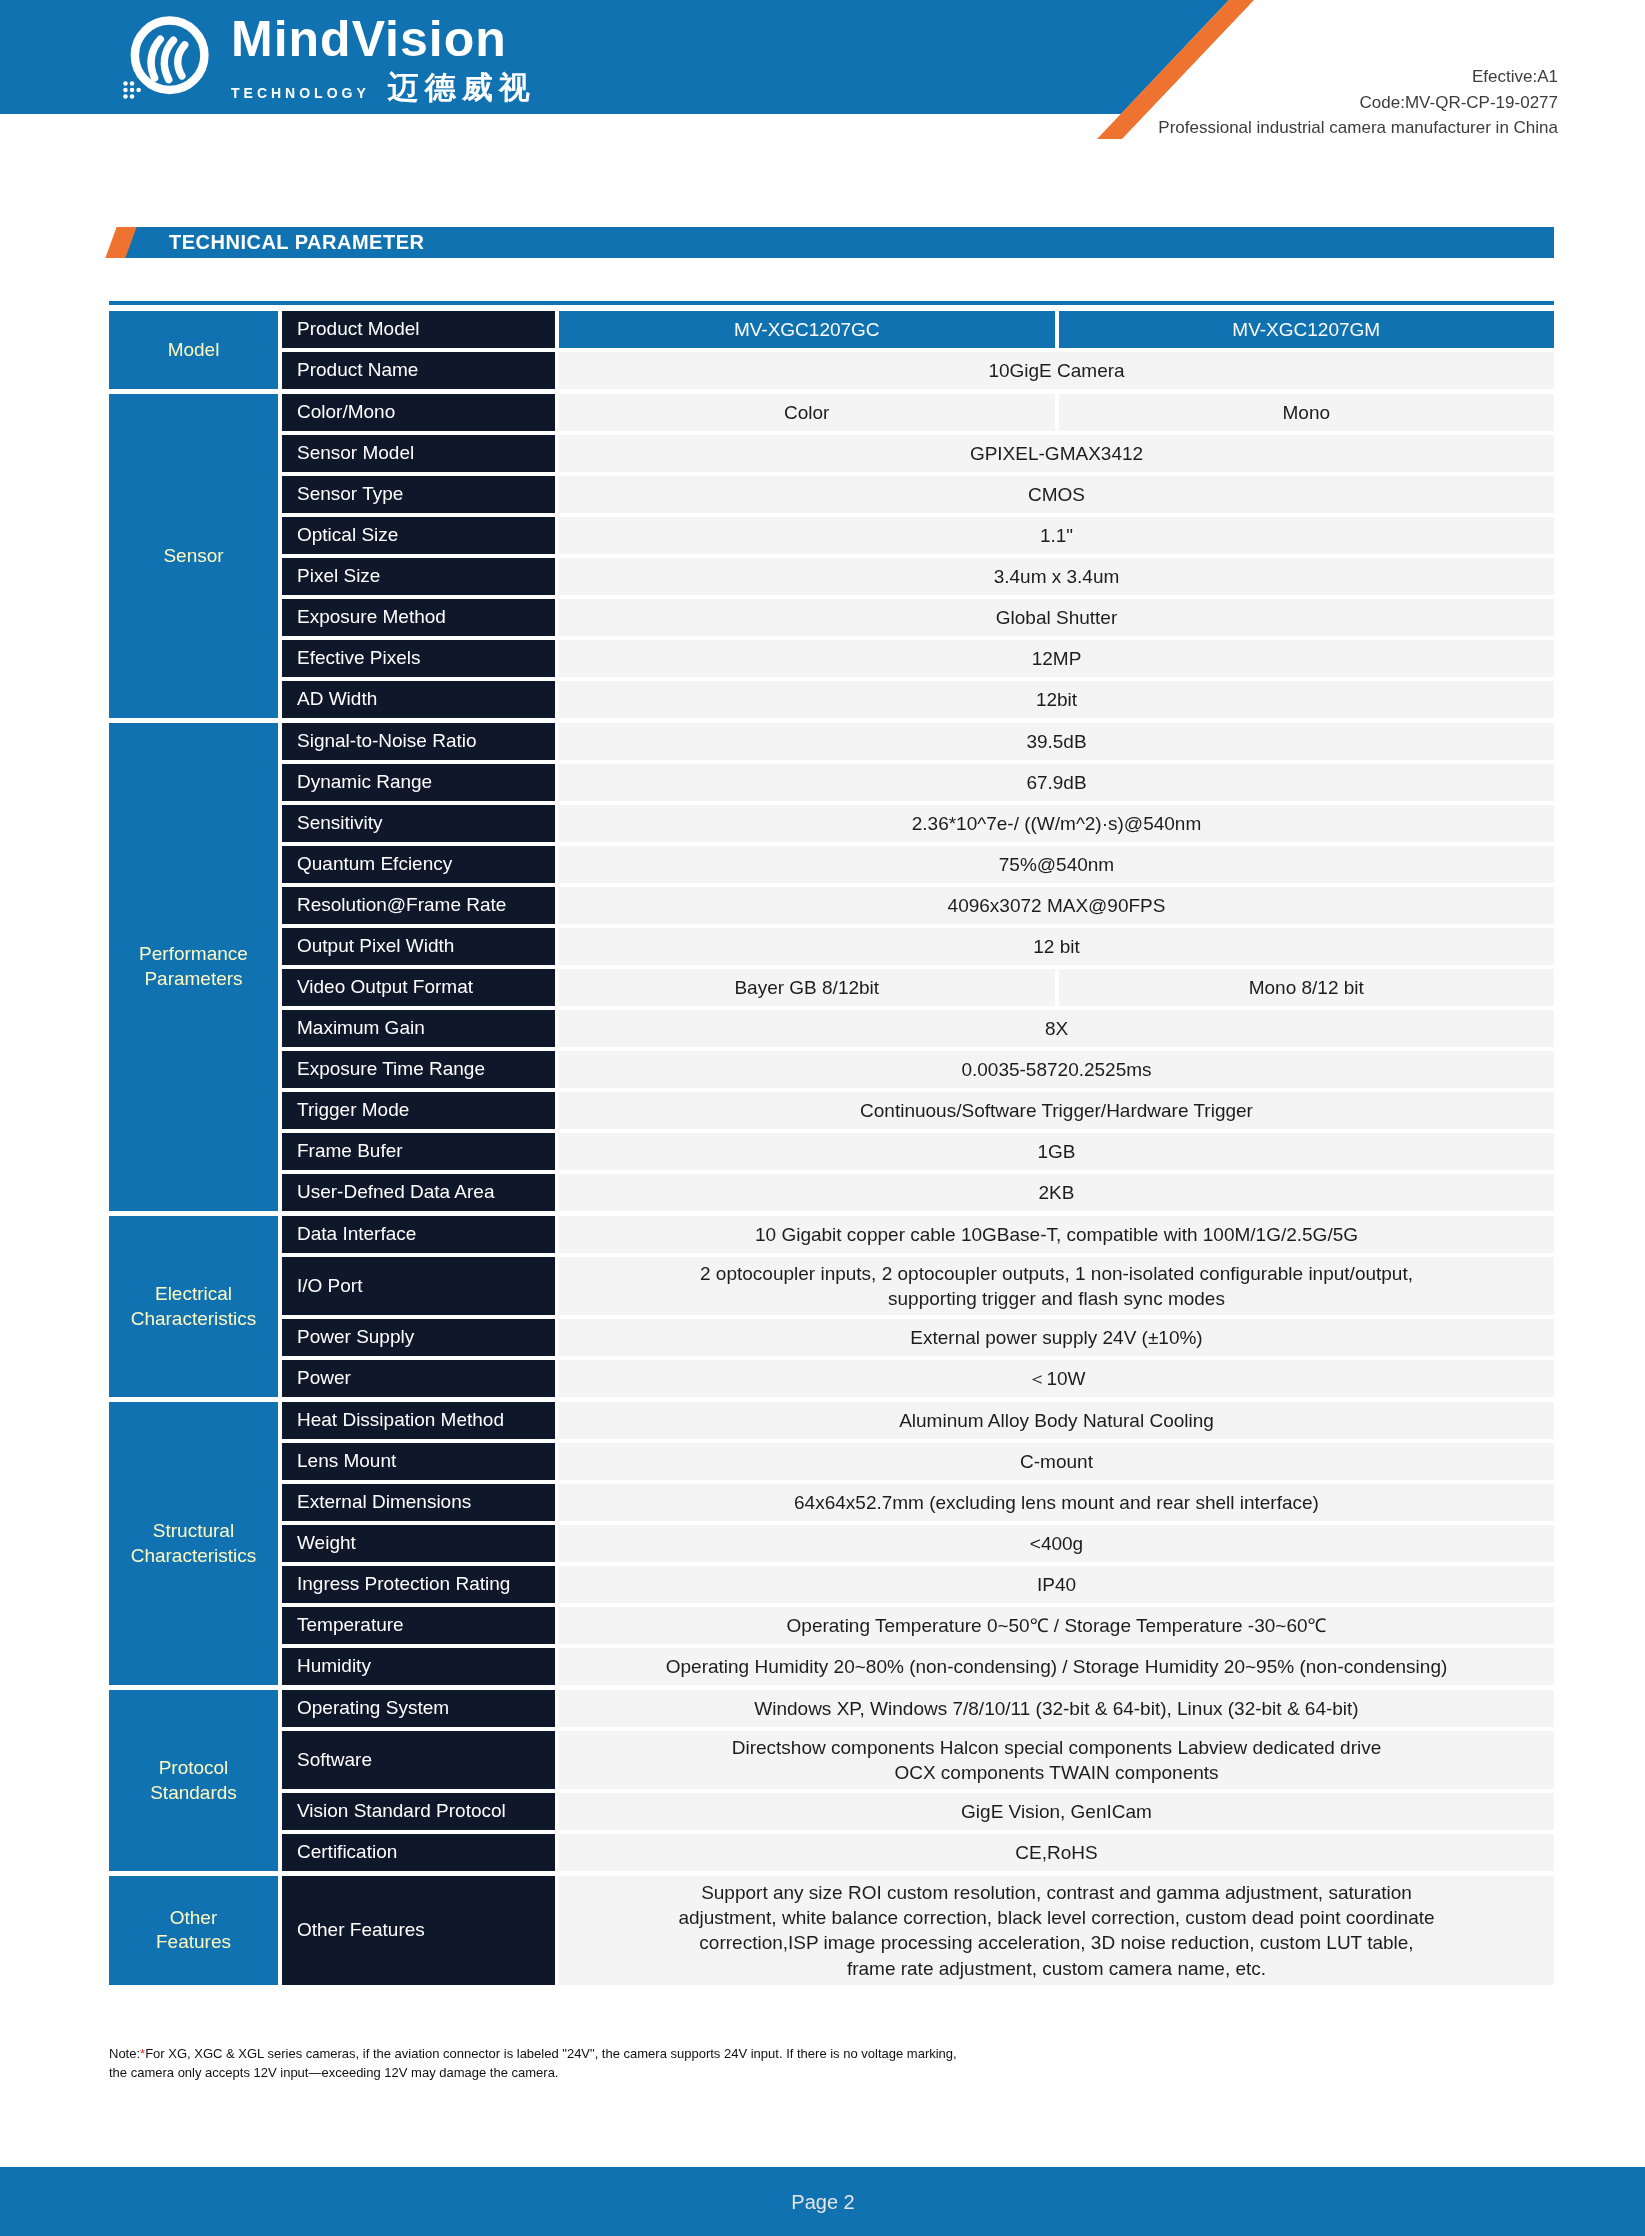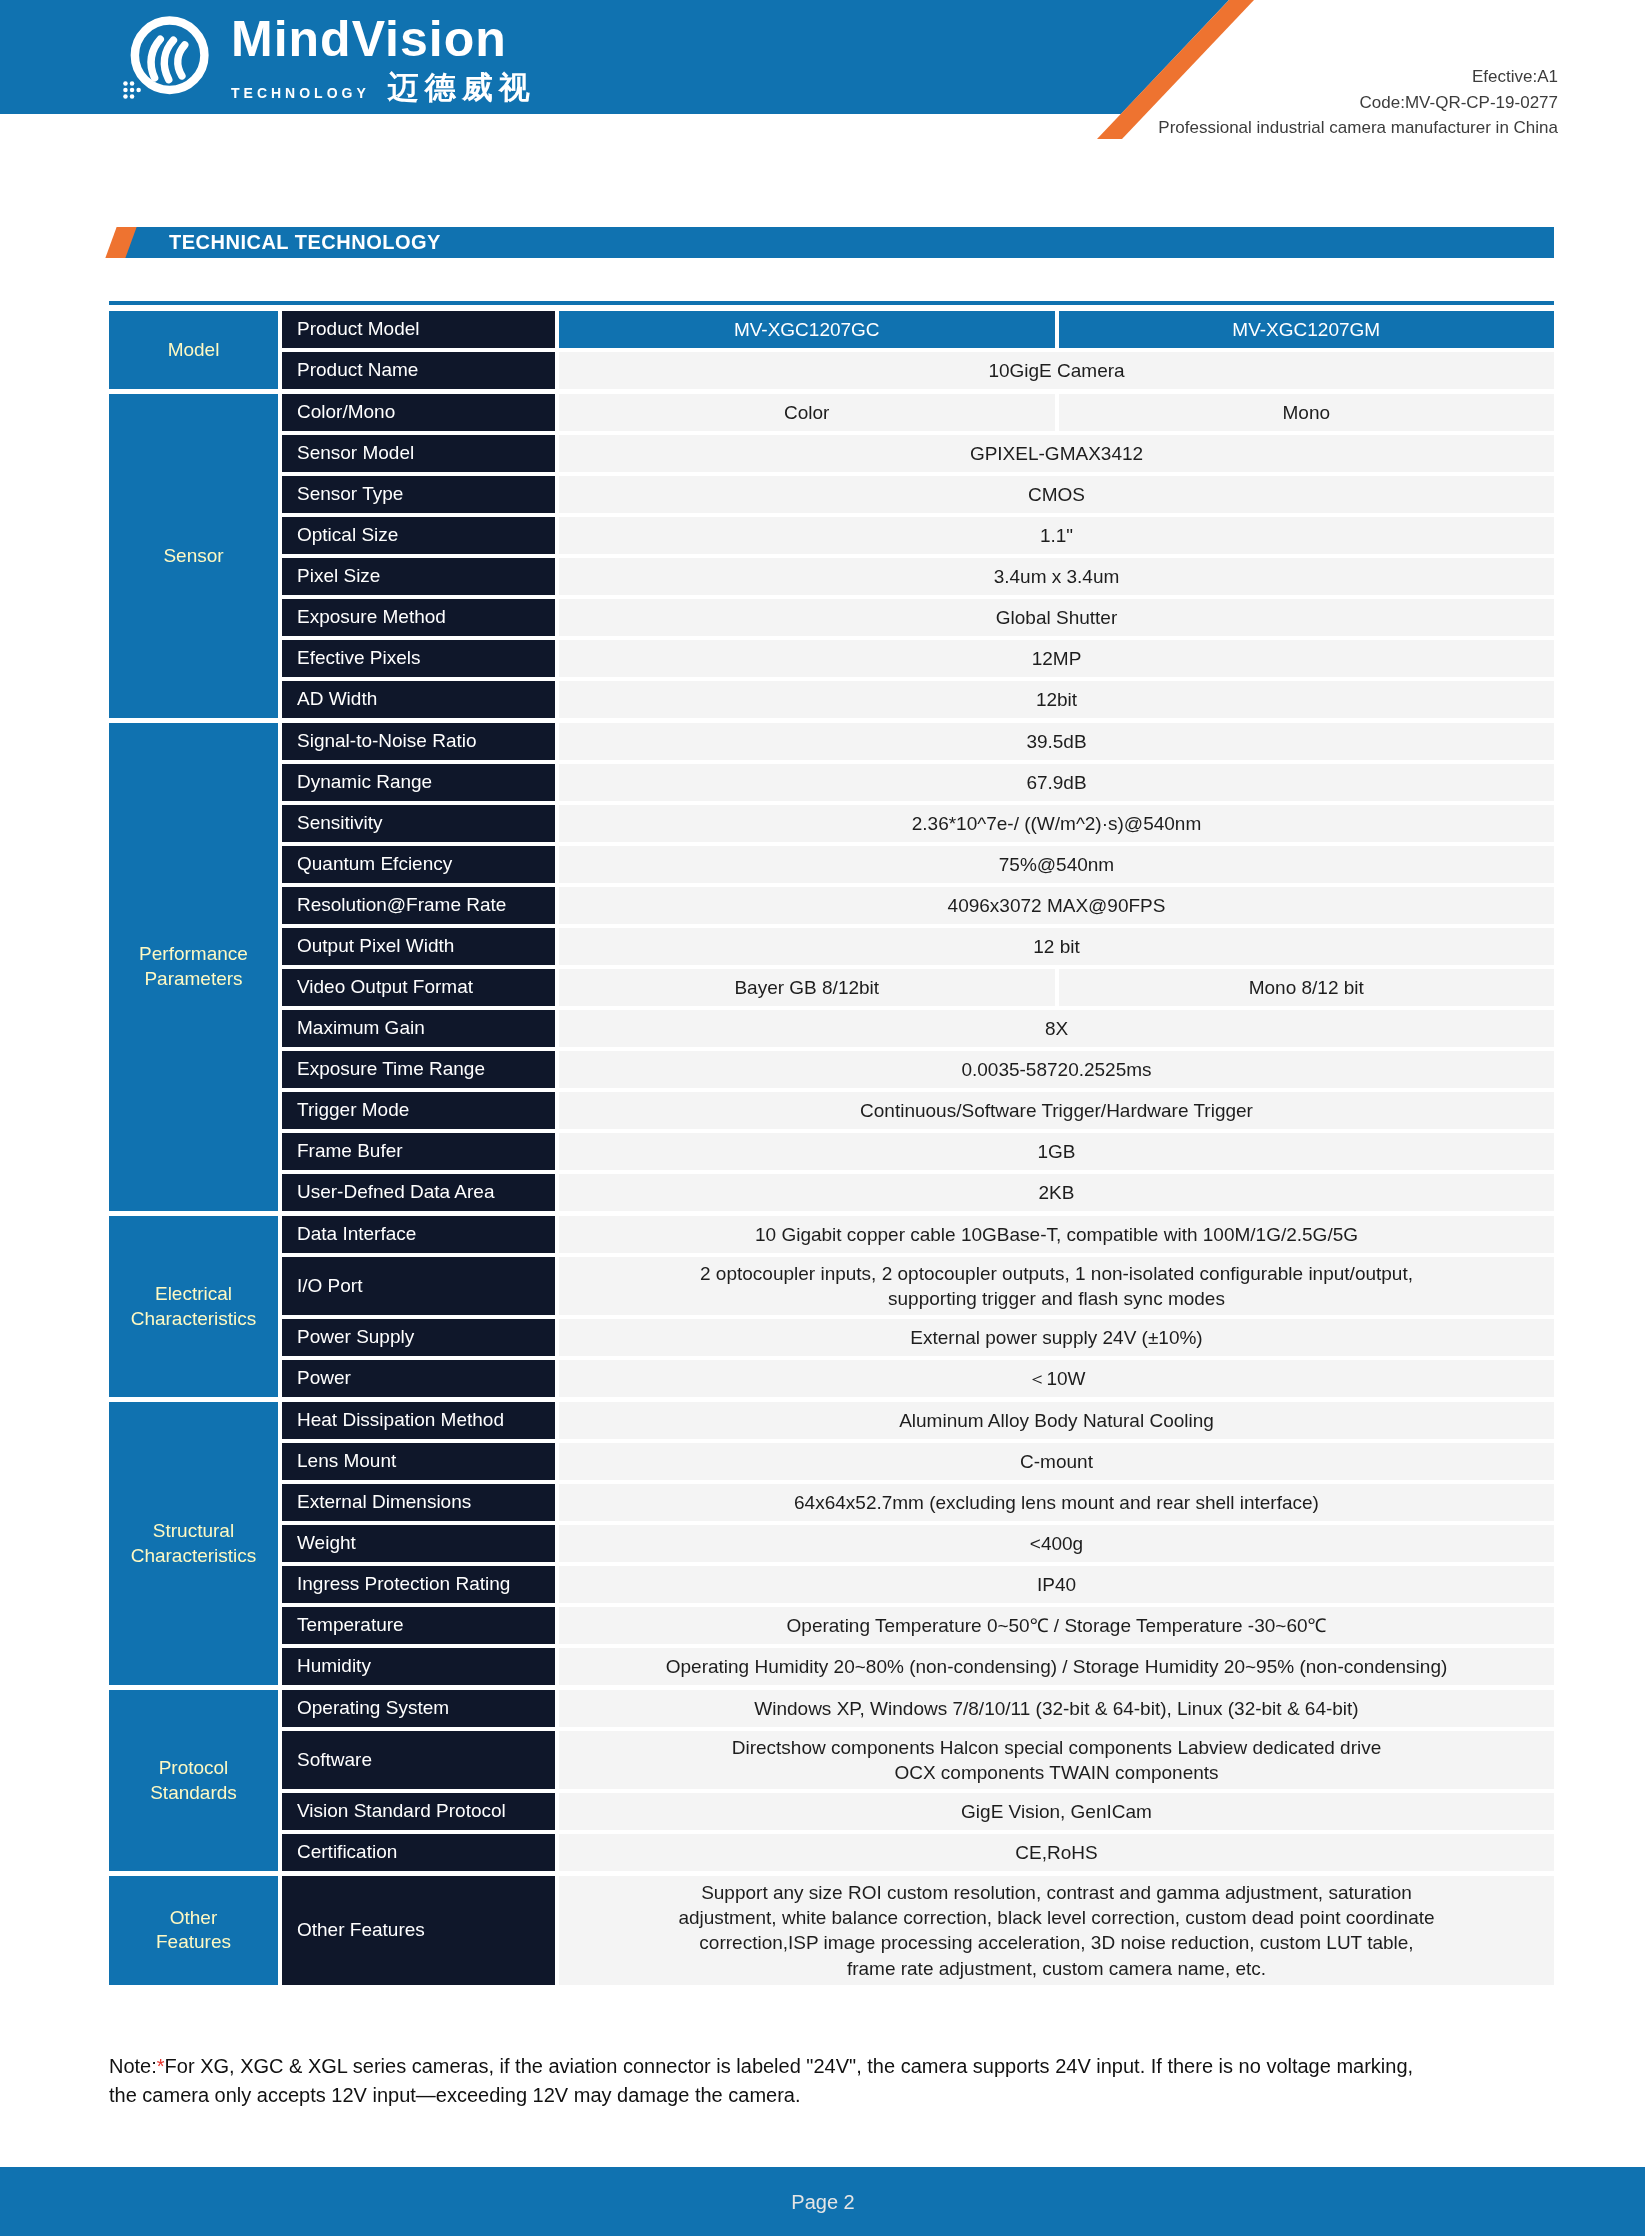--- a/index.html
+++ b/index.html
@@ -40,21 +40,21 @@
   .rows { flex:1; display:flex; flex-direction:column; gap:4px; }
   .row { display:flex; gap:4px; min-height:37px; }
   .label-cell { flex:0 0 273px; background:#0f172a; color:#fff; font-size:19px;
     display:flex; align-items:center; padding-left:15px; box-sizing:border-box; line-height:1.2; }
   .value-cell { flex:1; background:#f4f4f4; color:#1d1d1d; font-size:19px;
     display:flex; align-items:center; justify-content:center; text-align:center;
     white-space:pre-line; line-height:1.32; padding:4px 28px; box-sizing:border-box; }
   .value-cell.hdr { background:#1072b0; color:#fff; }
   
   .note { position:absolute; left:109px; top:2032px; width:1453px;
-    font-size:20px; line-height:1.45; color:#111; }
+    font-size:13px; line-height:1.45; color:#111; }
   .red { color:#e8312a; }
   .footer { position:absolute; left:0; bottom:0; width:1646px; height:70px; background:#1072b0;
     color:#e5e5e5; display:flex; align-items:center; justify-content:center; font-size:20px; }
 </style>
 </head>
 <body>
 
 <div class="page">
 
   <header class="banner">
@@ -91,21 +91,21 @@
     <div class="header-right">
       <div>Efective:A1</div>
       <div>Code:MV-QR-CP-19-0277</div>
       <div>Professional industrial camera manufacturer in China</div>
     </div>
   </header>
 
   <div class="section-title">
     <span class="title-accent"></span>
     <div class="title-bar">
-      <span>TECHNICAL TECHNOLOGY</span>
+      <span>TECHNICAL PARAMETER</span>
     </div>
   </div>
 
   <div class="top-rule"></div>
 
   <div id="spec-table" class="spec-table">
       <div class="spec-group">
         <div class="group-cell">Model</div>
         <div class="rows">
           <div class="row">

